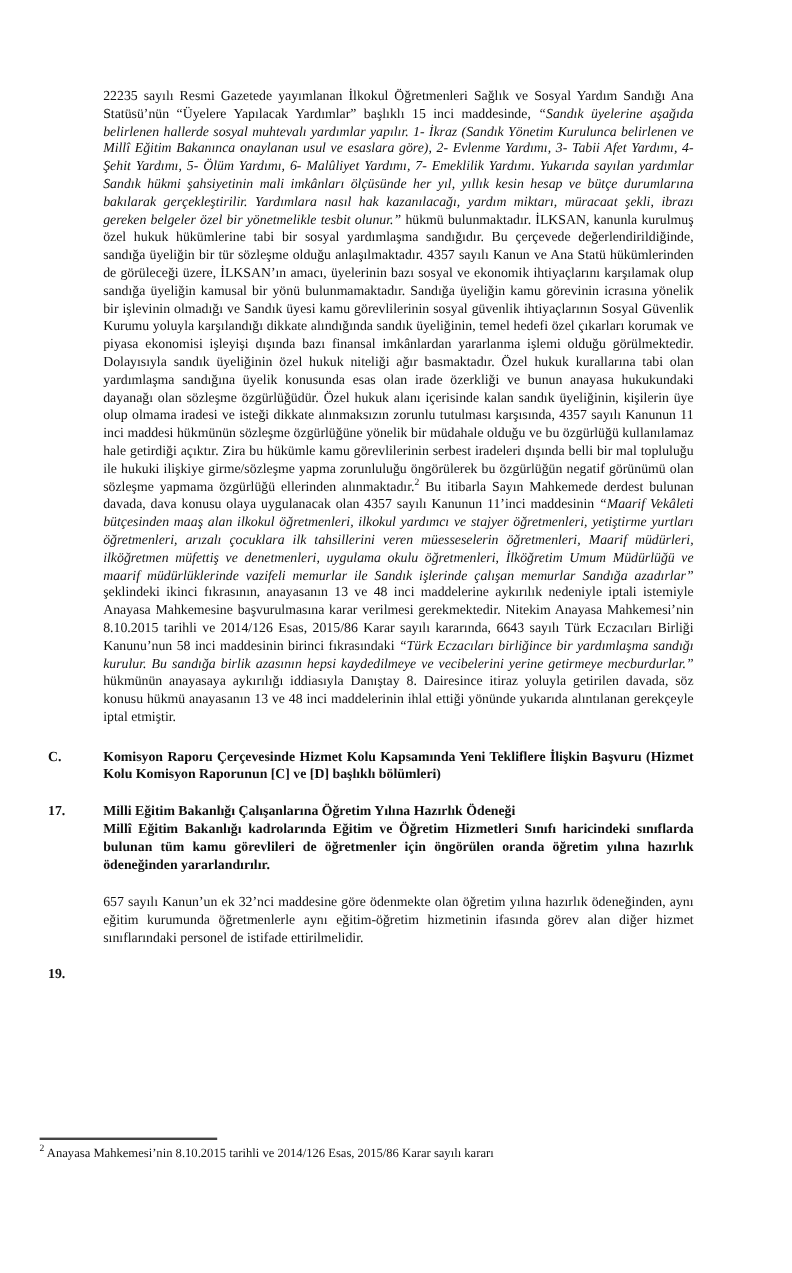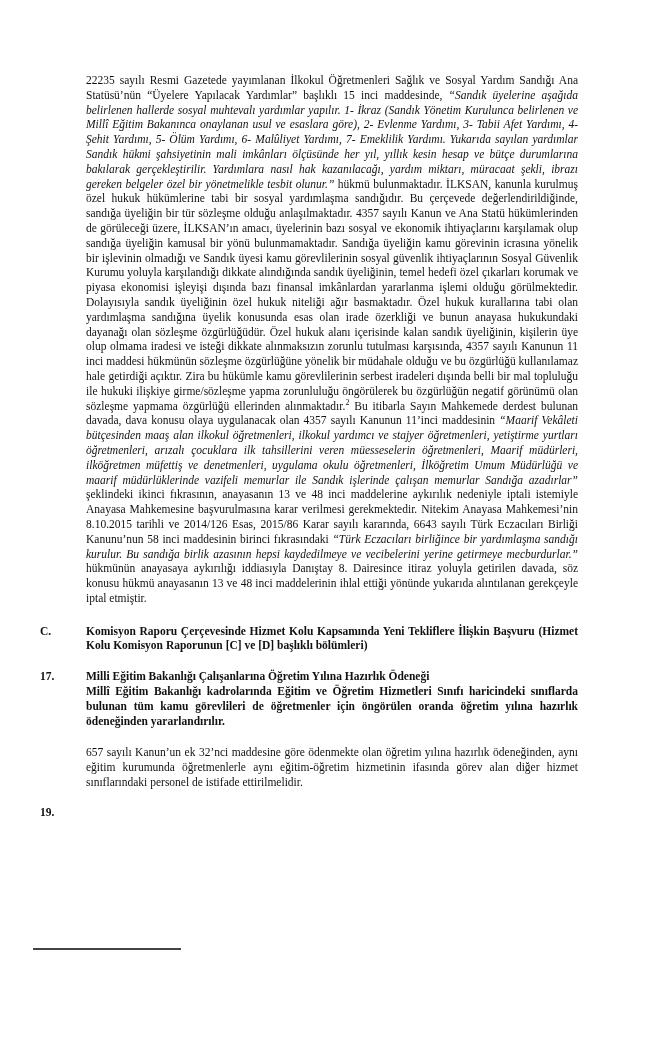--- a/index.html
+++ b/index.html
@@ -55,15 +55,19 @@
     </div>
 
     <div class="sectioned item-14">
       <span class="sec-num">19.</span>
     </div>
 
   </div>
 
   <div class="footnote">
     <div class="footnote-rule"></div>
+    <div>
+      <sup>2</sup>
+      <span>Anayasa Mahkemesi’nin 8.10.2015 tarihli ve 2014/126 Esas, 2015/86 Karar sayılı kararı</span>
+    </div>
   </div>
 
 </div>
 
 </body></html>

